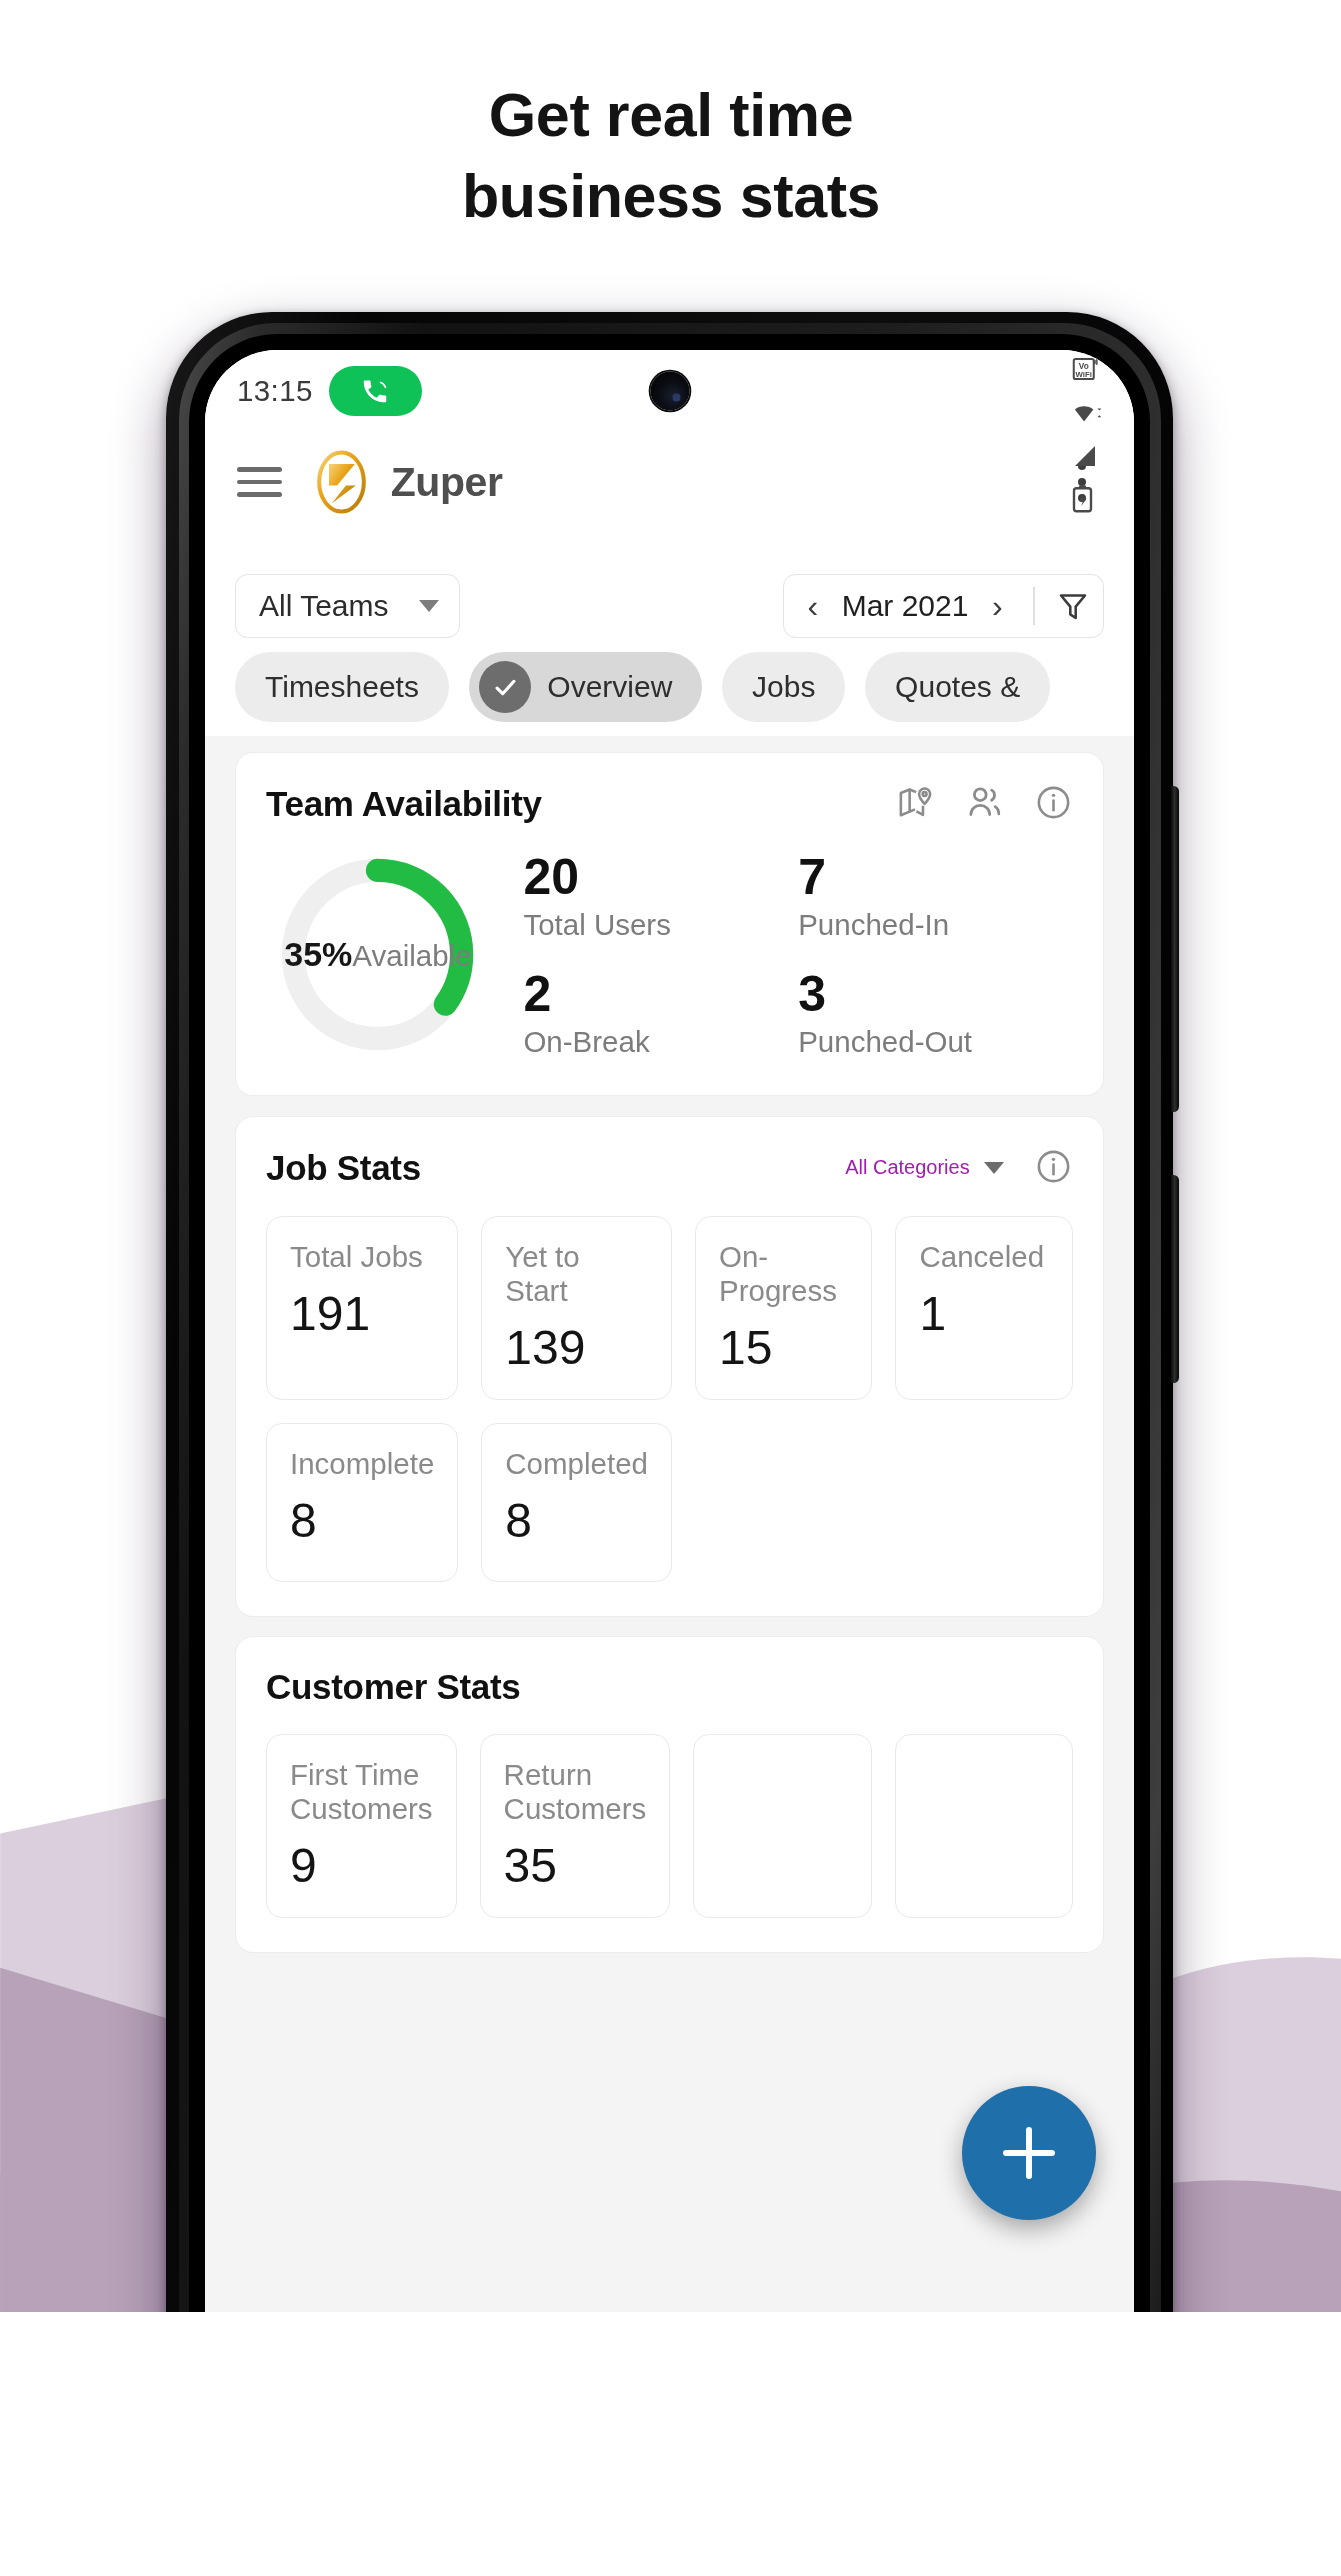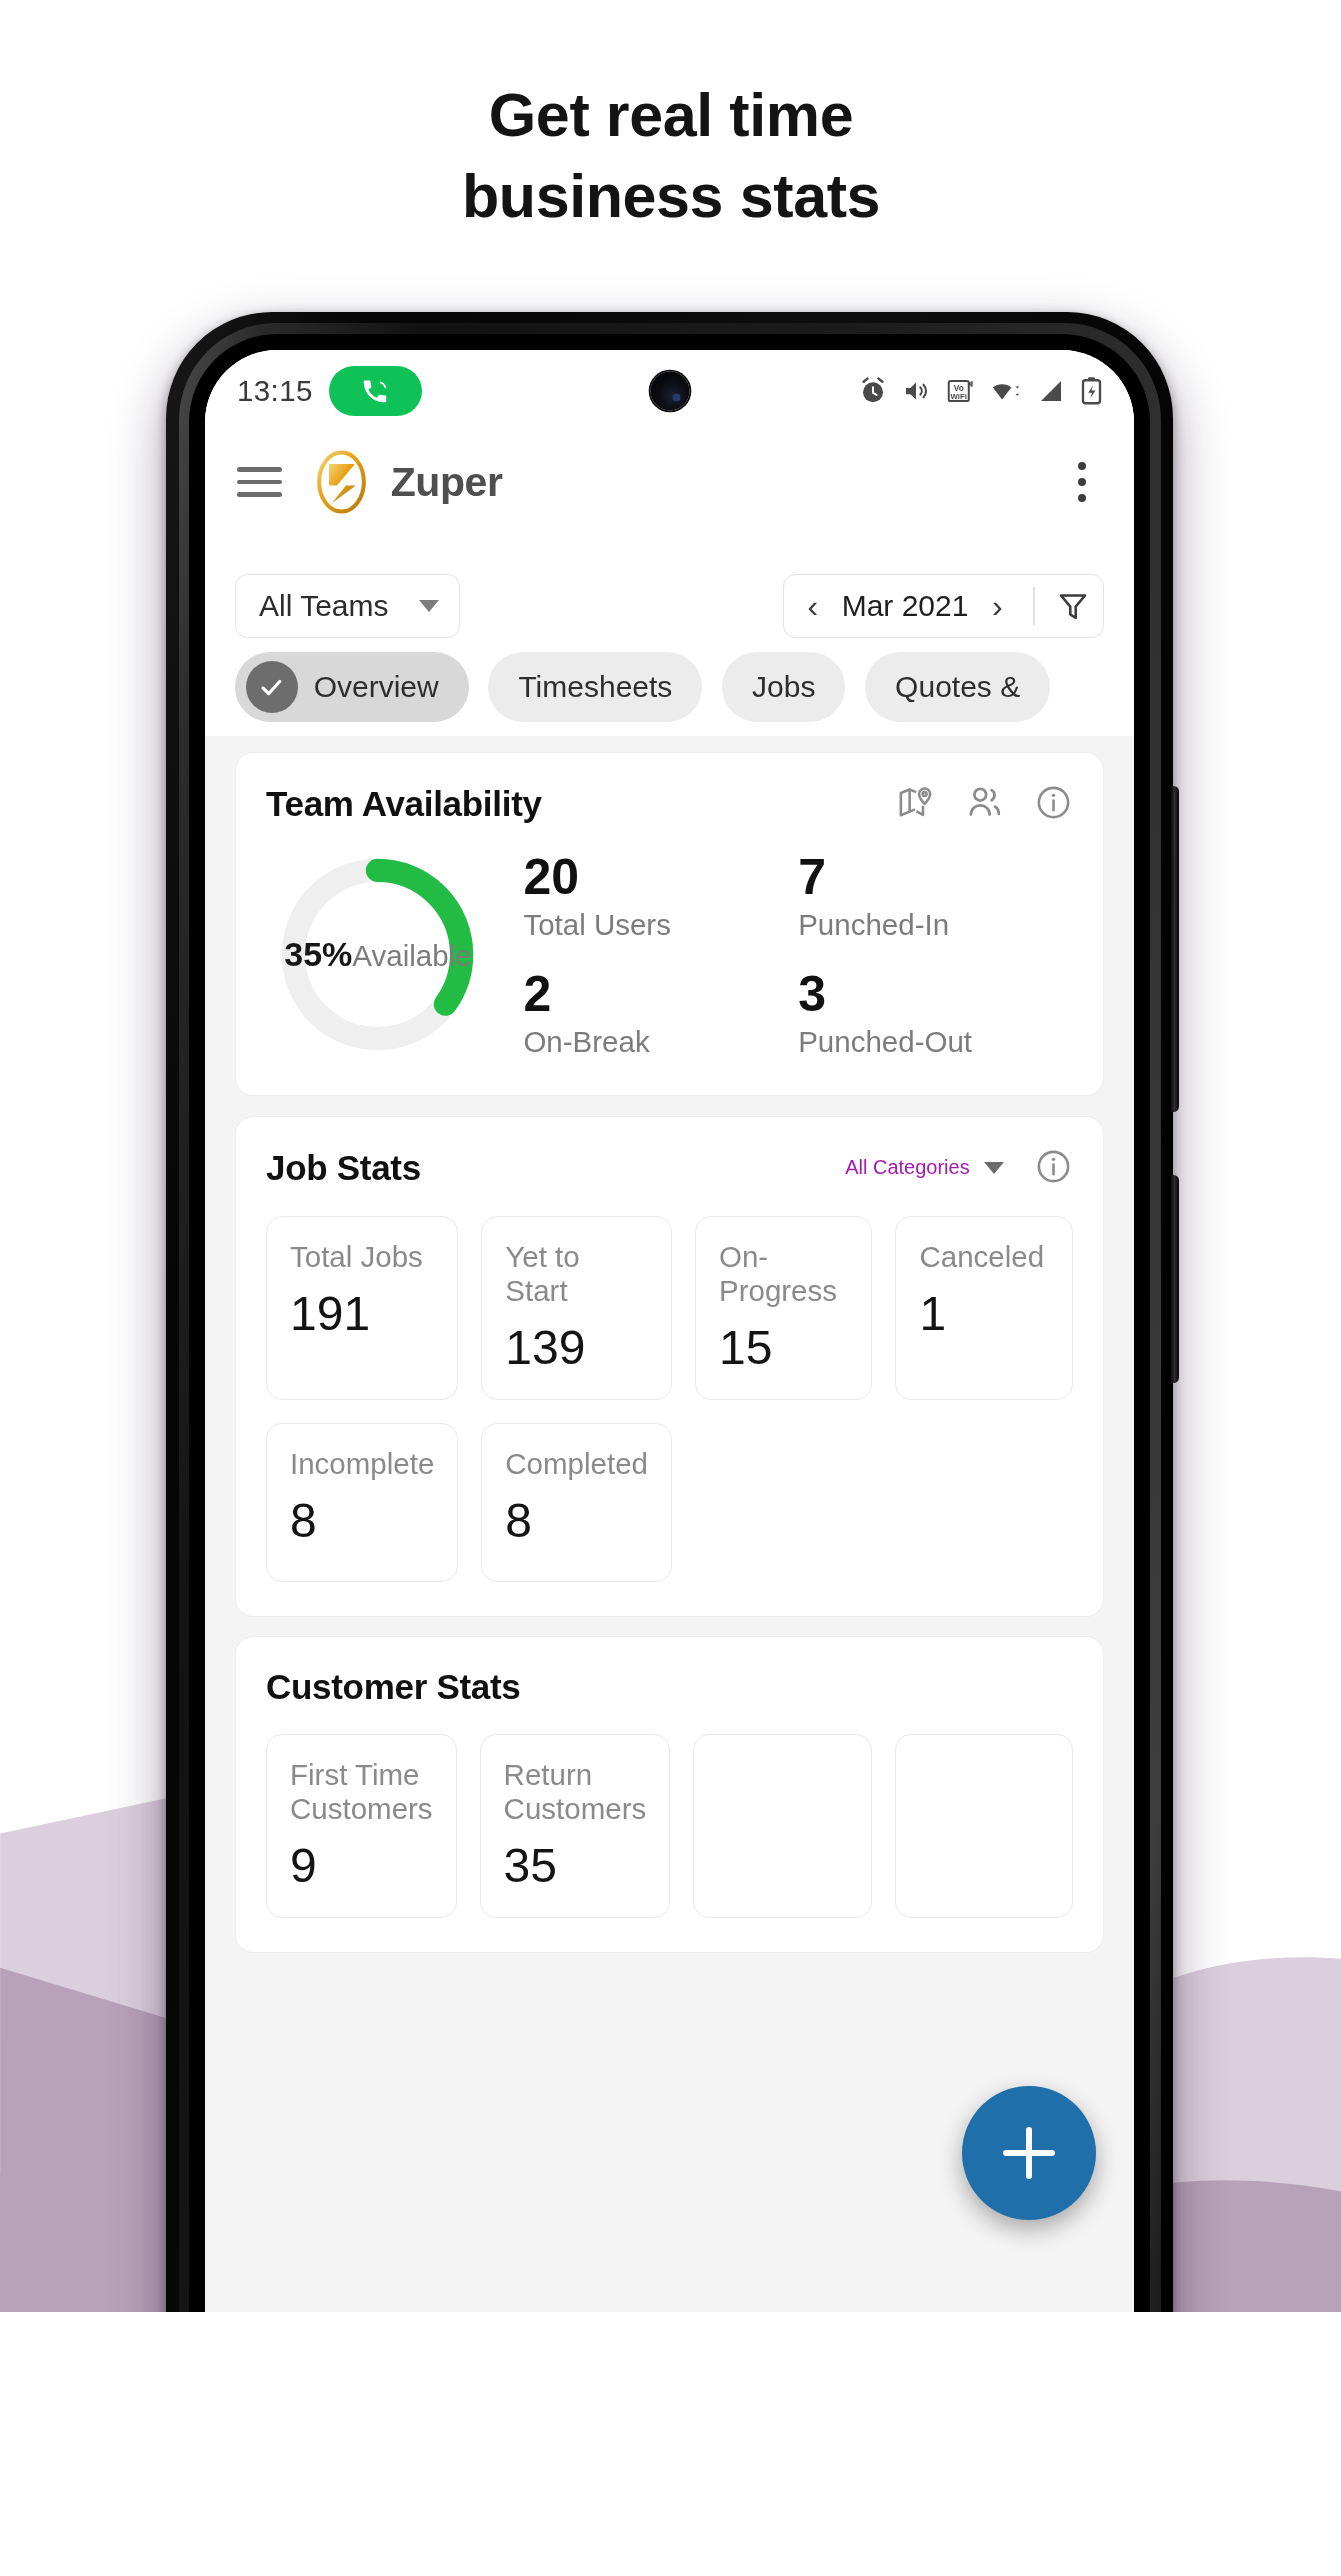--- a/index.html
+++ b/index.html
@@ -64,21 +64,21 @@
     display: flex; align-items: center;
     padding: 0 30px 0 32px;
     background: #ffffff;
   }
   .sb-time { font-size: 29.5px; color: #3a3a3a; font-weight: 400; letter-spacing: 0.4px; }
   .sb-callpill {
     margin-left: 16px; width: 93px; height: 50px; border-radius: 25px;
     background: #0ec258; display: flex; align-items: center; justify-content: center;
   }
   .sb-spacer { flex: 1; }
-  .sb-icons { display: flex; gap: 13.4px; }
+  .sb-icons { display: flex; gap: 13.4px; flex-direction: column; }
   .sb-icons svg { display: block; }
   .punchhole {
     position: absolute; left: 50%; top: 50%; transform: translate(-50%,-50%);
     width: 39px; height: 39px; border-radius: 50%;
     background: radial-gradient(circle at 58% 62%, #1a2030 0%, #0a0c12 45%, #000 100%);
     box-shadow: 0 0 0 1.8px #0b0b0b;
   }
   .punchhole::after {
     content:""; position:absolute; left:57%; top:56%; width:8px; height:8px;
     border-radius:50%; background:#2a3a66;
@@ -326,30 +326,30 @@
             <span class="dn-div"></span>
             <span class="dn-filter">
               <svg width="36" height="36" viewBox="0 0 24 24" fill="none" stroke="#3b3b3b" stroke-width="1.7" stroke-linejoin="round">
                 <path d="M4 5h16l-6.2 7.4V20l-3.6-2.4v-5.2z"></path>
               </svg>
             </span>
           </div>
         </div>
 
         <div class="tabs">
+          <div class="tab">
+            <span>Timesheets</span>
+          </div>
           <div class="tab active">
             <span class="check">
               <svg width="27" height="27" viewBox="0 0 24 24" fill="none" stroke="#fff" stroke-width="2.8" stroke-linecap="round" stroke-linejoin="round">
                   <path d="M4.5 12.5 9.5 17.5 19.5 6.5"></path>
                 </svg>
             </span>
             <span>Overview</span>
-          </div>
-          <div class="tab">
-            <span>Timesheets</span>
           </div>
           <div class="tab">
             <span>Jobs</span>
           </div>
           <div class="tab">
             <span>Quotes &amp;</span>
           </div>
         </div>
 
         <div class="content">

